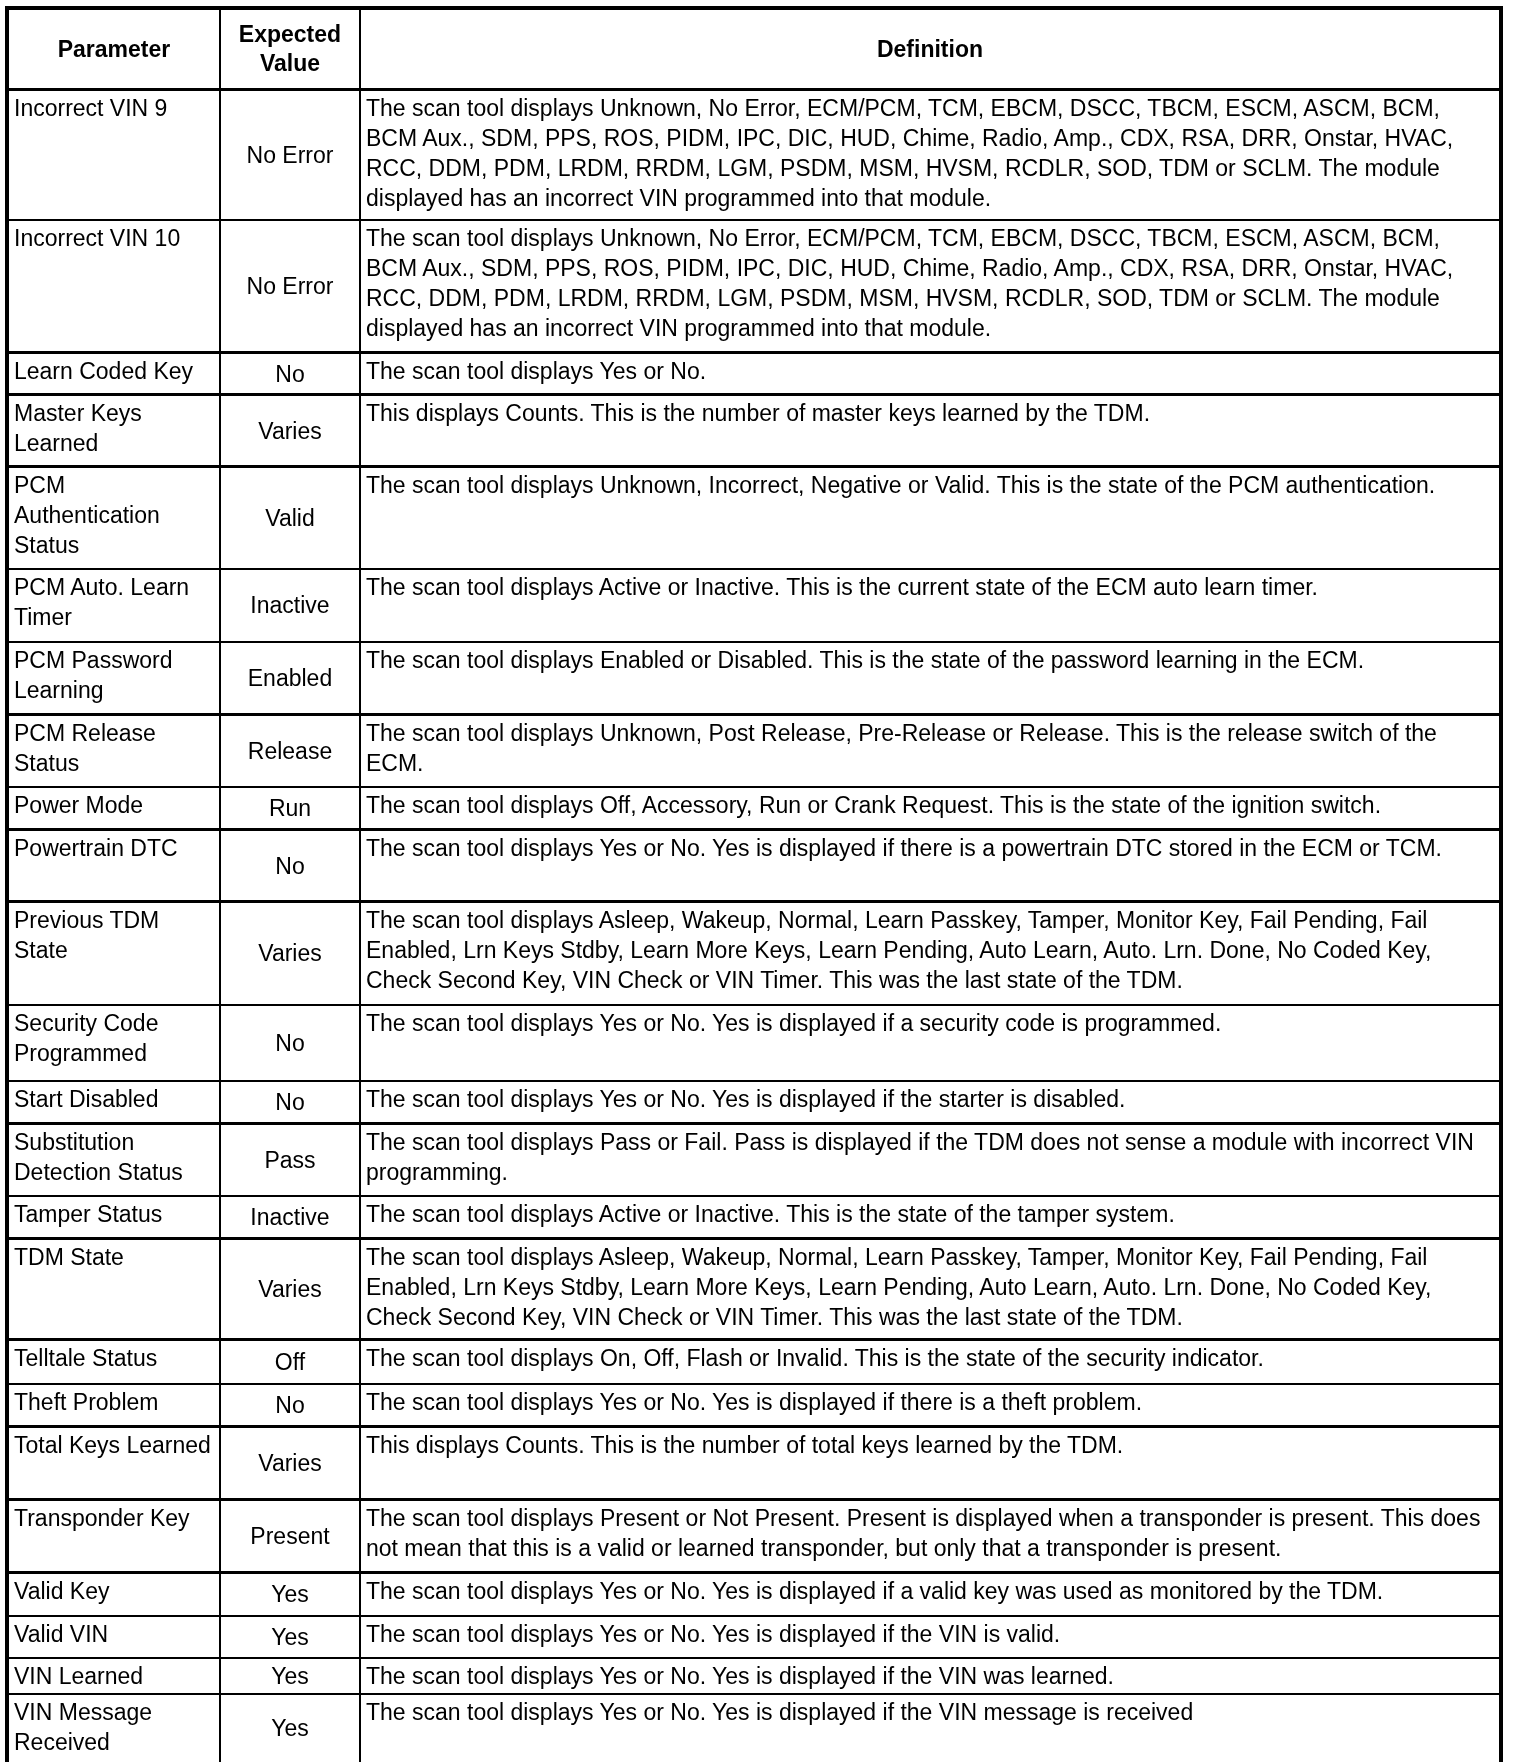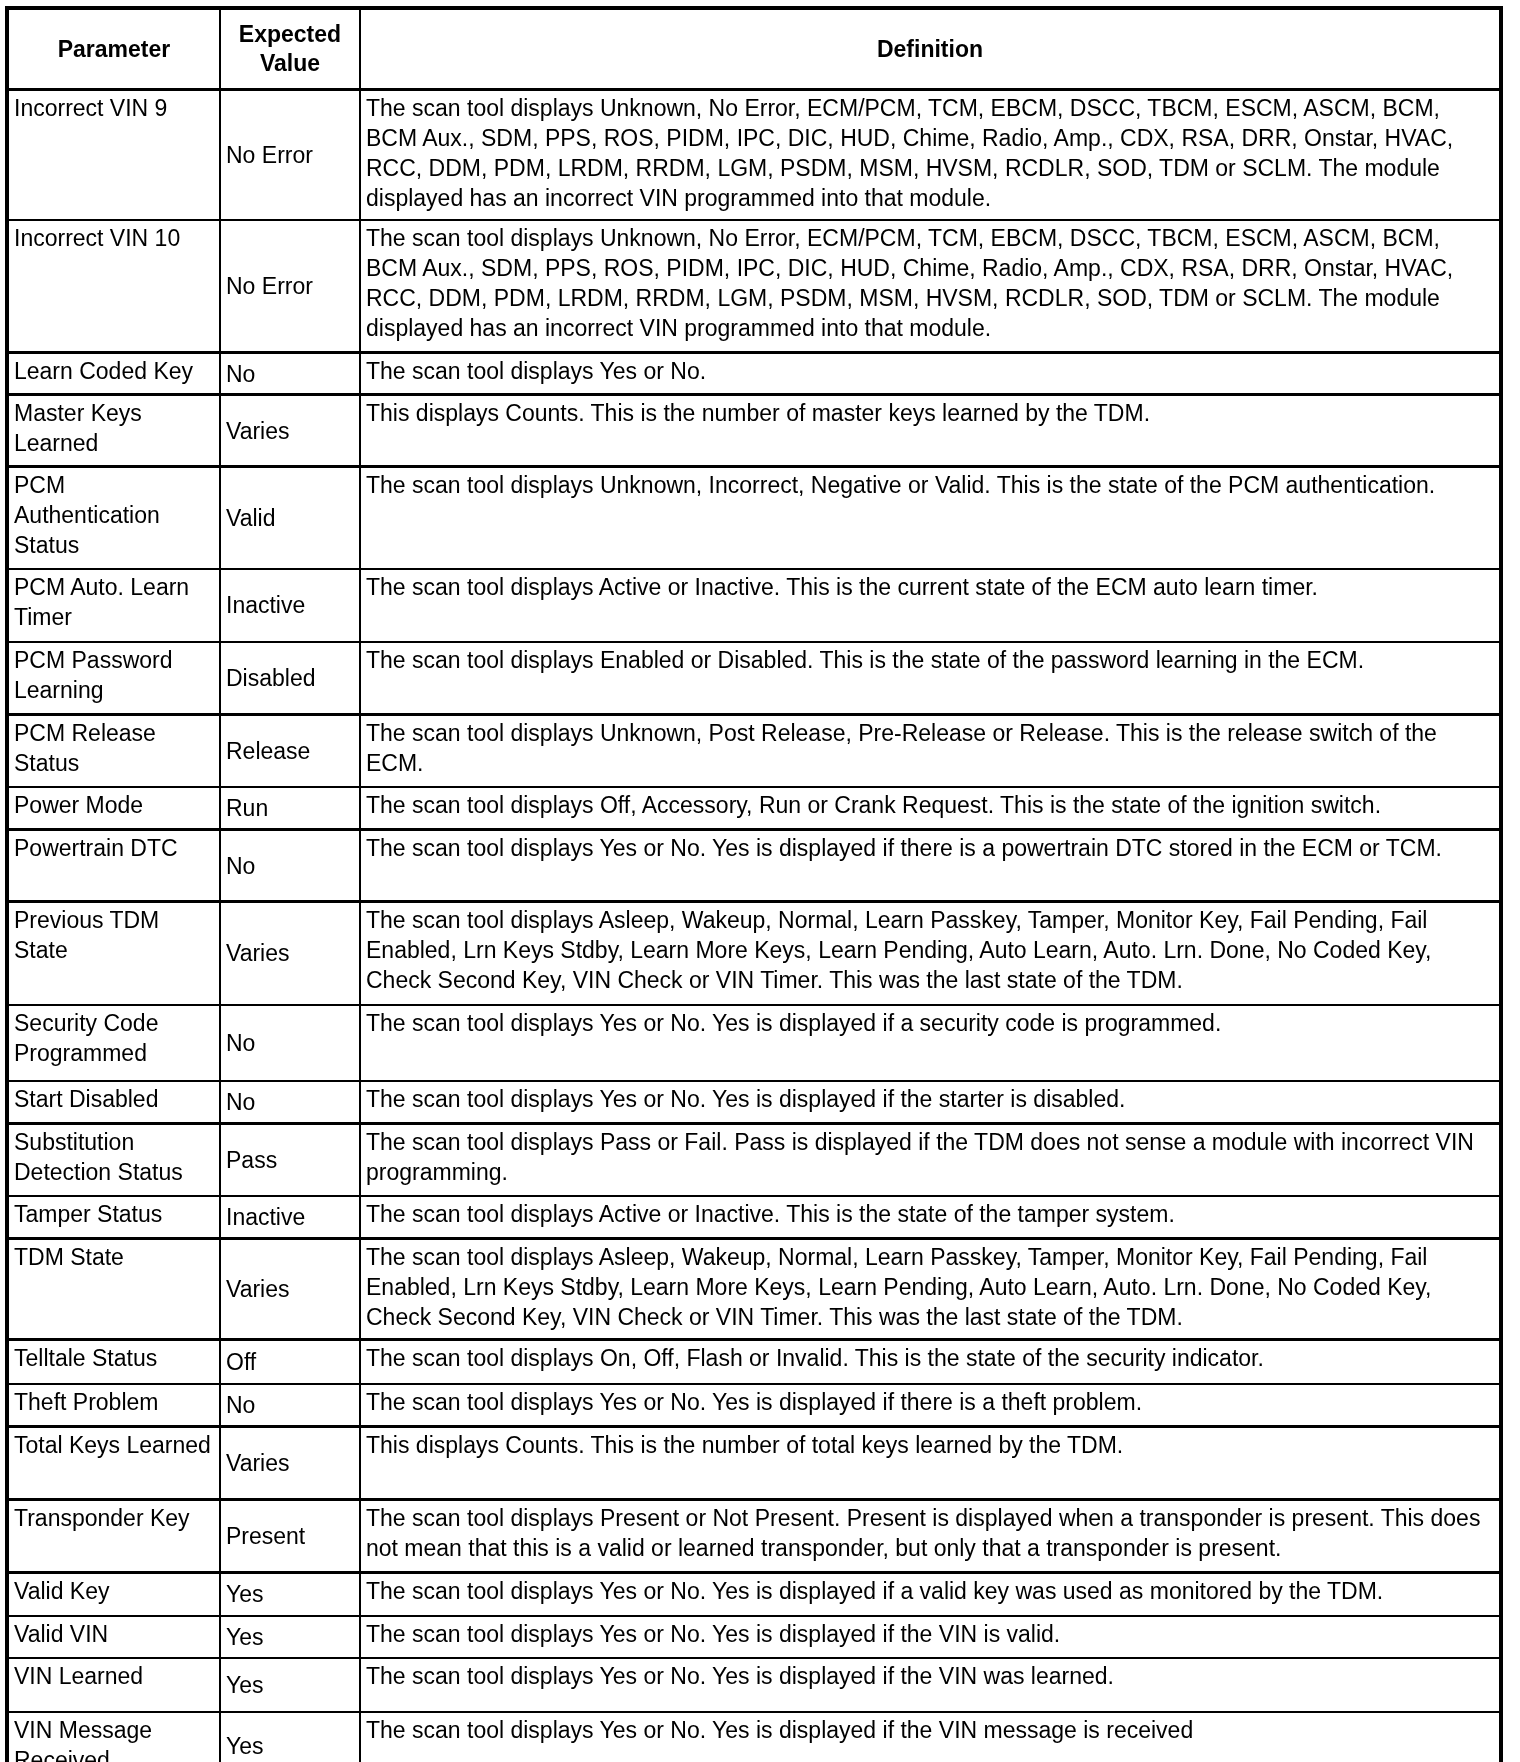--- a/index.html
+++ b/index.html
@@ -5,21 +5,21 @@
   html, body { margin: 0; padding: 0; background: #ffffff; }
   body { width: 1520px; height: 1762px; position: relative; overflow: hidden; }
   .tbl {
     position: absolute; left: 5px; top: 6px; width: 1498px;
     border-collapse: collapse; border: 4px solid #000;
     font-family: "Liberation Sans", sans-serif; font-size: 23px; color: #000;
     table-layout: fixed;
   }
   .tbl th, .tbl td { border: 2px solid #000; vertical-align: top; padding: 2px 5px 2px 5px; line-height: 30px; }
   .tbl th { font-weight: bold; text-align: center; vertical-align: middle; height: 74px; border-bottom-width: 3px; line-height: 29px; }
-  .tbl td.val { text-align: left; vertical-align: middle; }
+  .tbl td.val { text-align: center; vertical-align: middle; }
   .tbl tr.thick td { border-top-width: 3px; }
   col.c1 { width: 213px; }
   col.c2 { width: 140px; }
 </style>
 </head>
 <body>
 
 <table class="tbl">
   <colgroup>
       <col class="c1">
@@ -59,21 +59,21 @@
         <td class="val">Valid</td>
         <td>The scan tool displays Unknown, Incorrect, Negative or Valid. This is the state of the PCM authentication.</td>
       </tr>
       <tr style="height: 73px;">
         <td>PCM Auto. Learn Timer</td>
         <td class="val">Inactive</td>
         <td>The scan tool displays Active or Inactive. This is the current state of the ECM auto learn timer.</td>
       </tr>
       <tr style="height: 73px;">
         <td>PCM Password Learning</td>
-        <td class="val">Disabled</td>
+        <td class="val">Enabled</td>
         <td>The scan tool displays Enabled or Disabled. This is the state of the password learning in the ECM.</td>
       </tr>
       <tr class="thick" style="height: 72px;">
         <td>PCM Release Status</td>
         <td class="val">Release</td>
         <td>The scan tool displays Unknown, Post Release, Pre-Release or Release. This is the release switch of the ECM.</td>
       </tr>
       <tr style="height: 43px;">
         <td>Power Mode</td>
         <td class="val">Run</td>
@@ -137,21 +137,21 @@
       <tr class="thick" style="height: 43px;">
         <td>Valid Key</td>
         <td class="val">Yes</td>
         <td>The scan tool displays Yes or No. Yes is displayed if a valid key was used as monitored by the TDM.</td>
       </tr>
       <tr style="height: 42px;">
         <td>Valid VIN</td>
         <td class="val">Yes</td>
         <td>The scan tool displays Yes or No. Yes is displayed if the VIN is valid.</td>
       </tr>
-      <tr style="height: 54px;">
+      <tr style="height: 36px;">
         <td>VIN Learned</td>
         <td class="val">Yes</td>
         <td>The scan tool displays Yes or No. Yes is displayed if the VIN was learned.</td>
       </tr>
       <tr style="height: 70px;">
         <td>VIN Message Received</td>
         <td class="val">Yes</td>
         <td>The scan tool displays Yes or No. Yes is displayed if the VIN message is received</td>
       </tr>
     </tbody>

